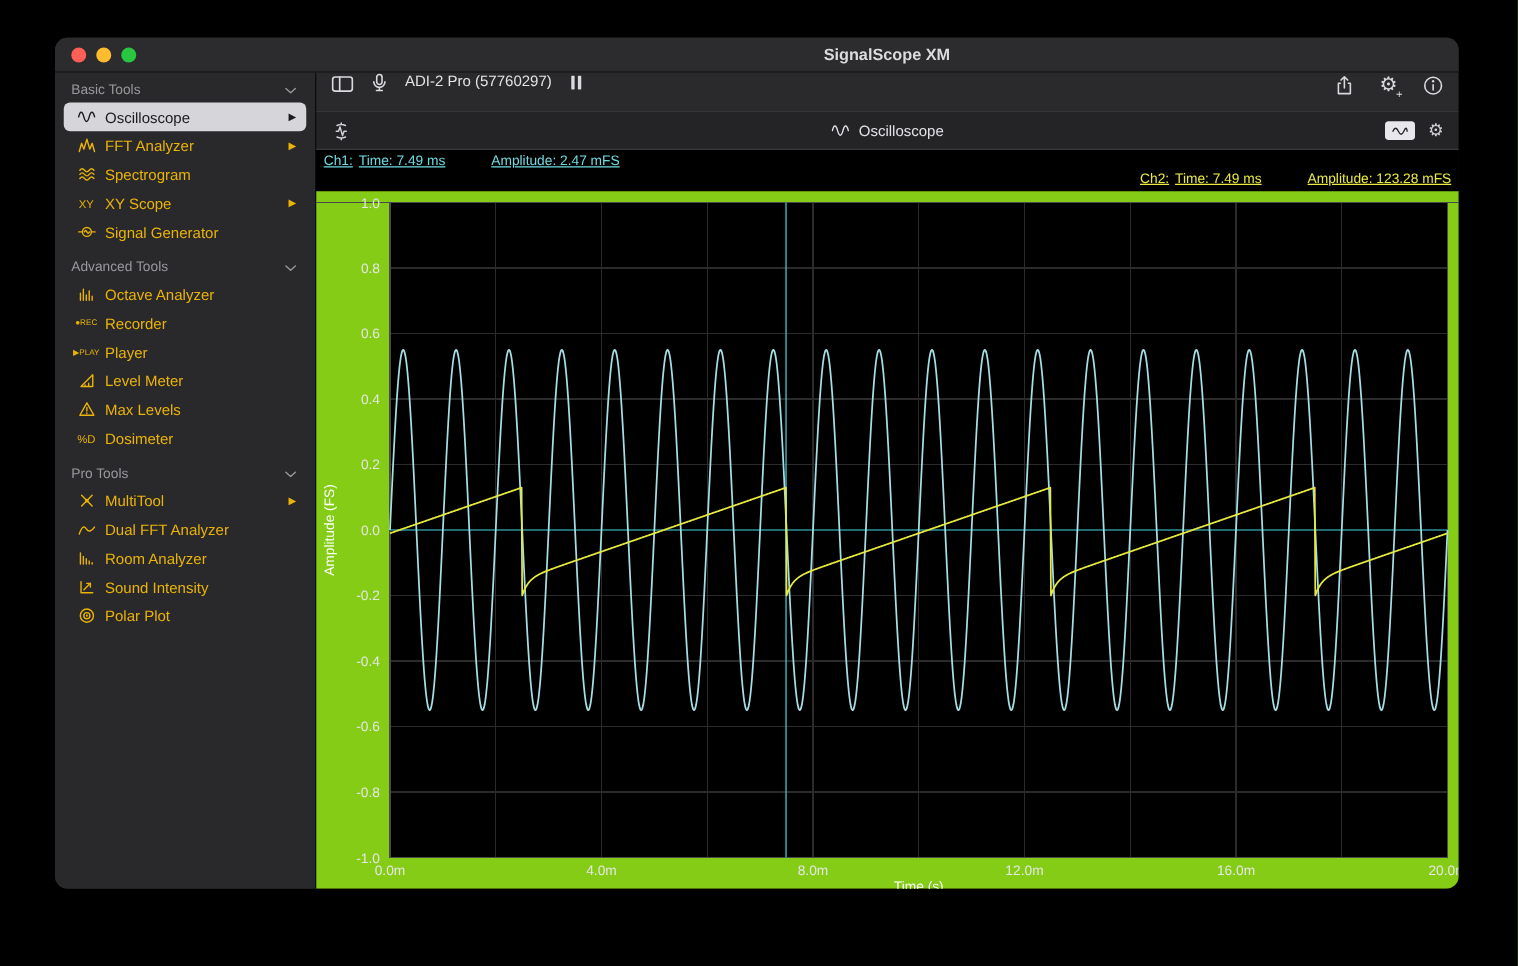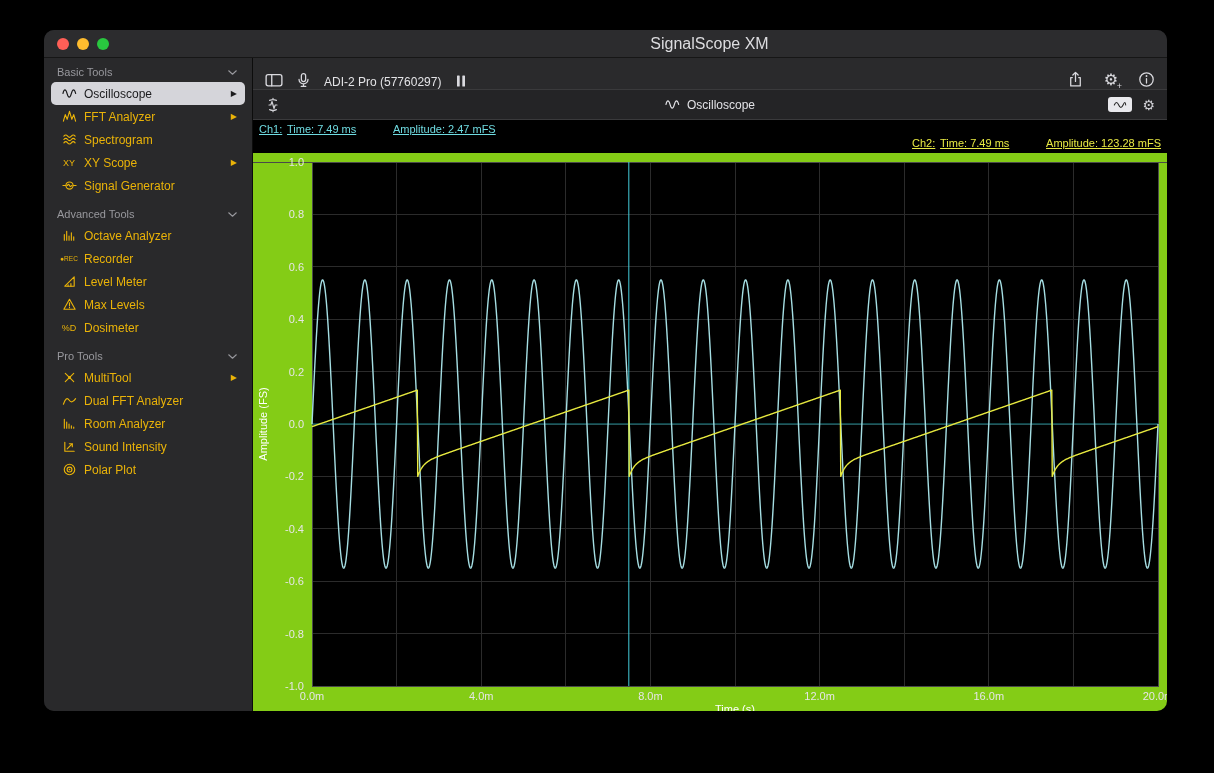--- a/index.html
+++ b/index.html
@@ -5,40 +5,40 @@
   html,body{margin:0;padding:0;background:#000;}
   .stage{position:relative;width:1214px;height:773px;background:#000;overflow:hidden;
          font-family:"Liberation Sans","DejaVu Sans",sans-serif;-webkit-font-smoothing:antialiased;}
   .window{position:absolute;left:44px;top:30px;width:1123px;height:681px;background:#1c1c1e;
           border-radius:10px;overflow:hidden;display:flex;flex-direction:column;
           box-shadow:0 25px 60px rgba(0,0,0,.7);}
   
   .titlebar{flex:0 0 27px;height:27px;background:#2c2c2e;position:relative;display:flex;align-items:center;border-bottom:1px solid #161616;}
   .traffic{display:flex;gap:8px;margin-left:13px;}
   .light{width:12px;height:12px;border-radius:50%;}
-  .title{position:absolute;left:208px;right:0;text-align:center;color:#dcdcdf;font-size:16px;font-weight:normal;}
+  .title{position:absolute;left:208px;right:0;text-align:center;color:#dcdcdf;font-size:13px;font-weight:bold;}
   .body{flex:1;display:flex;min-height:0;}
   
   .sidebar{width:208px;flex:0 0 208px;background:#29292b;border-right:1px solid #0c0c0c;padding-top:4px;overflow:hidden;}
   .section{margin-bottom:7px;}
   .section-header{height:20px;display:flex;align-items:center;justify-content:space-between;
                   color:#98989d;font-size:11px;padding:0 14px 0 13px;}
   .side-item{display:flex;align-items:center;height:23px;margin:0 7px;padding:0 5px;border-radius:5px;
              color:#eab308;font-size:12px;}
   .side-item.selected{background:#d5d5da;color:#1b1b1d;}
   .icon{display:inline-flex;align-items:center;justify-content:center;position:relative;}
   .side-item .icon{width:26px;flex:0 0 26px;}
   .side-label{flex:1;padding-left:2px;}
   .disclosure{font-size:8px;padding-right:3px;}
   .icon svg{display:block;}
   .icon .plus{position:absolute;right:-4px;bottom:-2px;font-size:9px;font-style:normal;line-height:1;}
   
   .main{flex:1;display:flex;flex-direction:column;background:#000;min-width:0;}
   .toolbar{flex:0 0 31px;height:31px;background:#2a2a2c;border-bottom:1px solid #3a3a3c;
-           display:flex;align-items:flex-end;padding:0 12px;color:#d9d9de;}
+           display:flex;align-items:flex-start;padding:0 12px;color:#d9d9de;}
   .toolbar .icon{margin-right:12px;cursor:default;}
   .device-label{font-size:12px;margin-right:12px;color:#e3e3e6;}
   .spacer{flex:1;}
   .toolbar .right .icon{margin:0 0 0 20px;}
   .toolbar .right{display:flex;align-items:center;}
   .subtoolbar{flex:0 0 29px;height:29px;background:#242426;border-bottom:1px solid #3a3a3c;
               display:flex;align-items:center;position:relative;padding:0 12px;color:#cfcfd4;}
   .sub-title{position:absolute;left:0;right:0;display:flex;align-items:center;justify-content:center;
              gap:7px;color:#e2e2e6;font-size:12px;pointer-events:none;}
   .sub-right{margin-left:auto;display:flex;align-items:center;gap:10px;}
@@ -137,20 +137,24 @@
               <span class="icon">
                 <svg viewBox="0 0 16 16" width="15" height="15" fill="none" stroke="currentColor" stroke-width="1.2" stroke-linecap="round" stroke-linejoin="round">
                   <path d="M2.5 13 V7 M5 13 V3.5 M7.5 13 V8.5 M10 13 V5 M12.5 13 V9.5"></path>
                 </svg>
               </span>
               <span class="side-label">Octave Analyzer</span>
             </div>
             <div class="side-item">
               <span class="icon" style="font-size: 6.5px;">●REC</span>
               <span class="side-label">Recorder</span>
+            </div>
+            <div class="side-item">
+              <span class="icon" style="font-size: 6.5px;">▶PLAY</span>
+              <span class="side-label">Player</span>
             </div>
             <div class="side-item">
               <span class="icon">
                 <svg viewBox="0 0 16 16" width="15" height="15" fill="none" stroke="currentColor" stroke-width="1.2" stroke-linecap="round" stroke-linejoin="round">
                   <path d="M13 3 V13 H3 Z"></path>
                   <path d="M9.5 13 V10.2 M6.5 13 V11.6"></path>
                 </svg>
               </span>
               <span class="side-label">Level Meter</span>
             </div>

